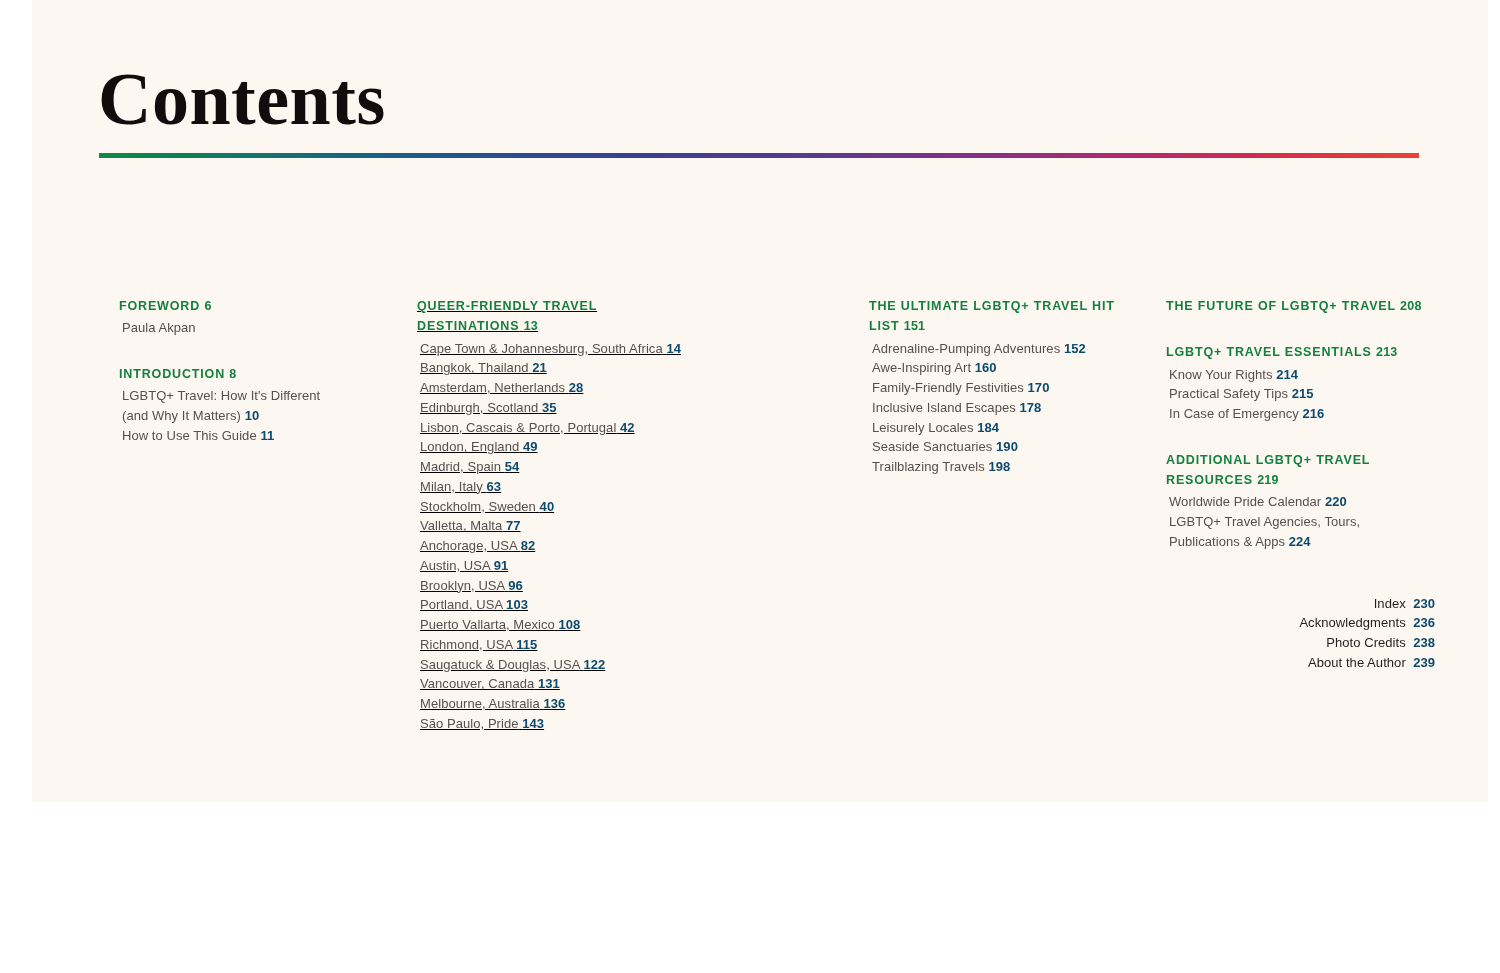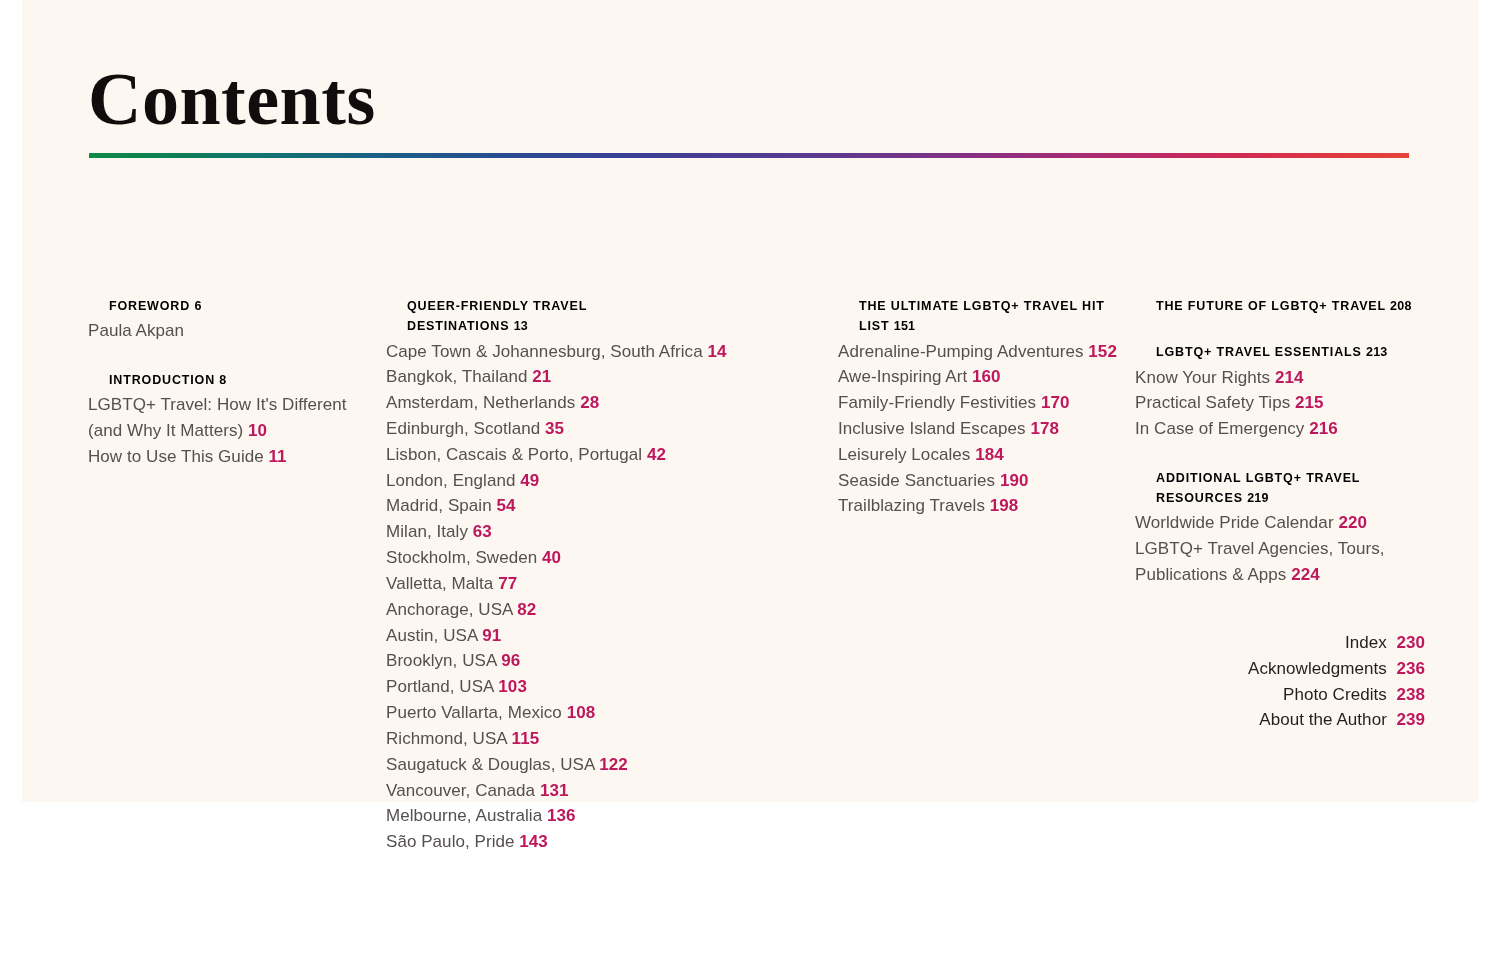--- a/index.html
+++ b/index.html
@@ -8,21 +8,21 @@
     background: #ffffff;
   }
   body {
     width: 1500px;
     height: 973px;
     font-family: "Liberation Sans", sans-serif;
     overflow: hidden;
   }
   .page {
     position: absolute;
-    left: 22px;
+    left: 32px;
     top: 0px;
     width: 1456px;
     height: 802px;
     background: #fdf7f2;
     box-sizing: border-box;
   }
   .title {
     position: absolute;
     left: 66px;
     top: 62px;
@@ -57,51 +57,52 @@
     position: absolute;
     left: 66px;
     top: 296px;
     width: 1330px;
   }
   .col {
     position: absolute;
     top: 0;
   }
   .col-1 { left: 0px;   width: 270px; }
-  .col-2 { left: 298px; width: 290px; }
+  .col-2 { left: 298px; width: 290px; text-decoration: underline; }
   .col-3 { left: 750px; width: 270px; }
   .col-4 { left: 1047px; width: 290px; }
 
   .group { margin-bottom: 0; }
   .group + .group { margin-top: 26px; }
 
   .sec-head {
     font-size: 12.5px;
     font-weight: 700;
     letter-spacing: 0.85px;
-    color: #000000;
+    color: #15803d;
     line-height: 1.62;
     text-transform: uppercase;
     margin-bottom: 2px;
     padding-left: 21px;
   }
   .sec-head .pg {
     font-weight: 700;
     letter-spacing: 0.2px;
   }
   .entry {
-    font-size: 17px;
+    font-size: 13px;
     color: #55504e;
     line-height: 1.52;
     letter-spacing: 0.06px;
     white-space: nowrap;
+    margin-left: 24px;
   }
   .entry .pg {
     font-weight: 700;
-    color: #be185d;
+    color: #0c4a6e;
   }
   .entry.dark {
     color: #231f1e;
   }
   .spacer-xl { height: 42px; }
   .tail-list .entry {
     color: #231f1e;
     text-align: right;
   }
   .wrap-entry { white-space: normal; }

